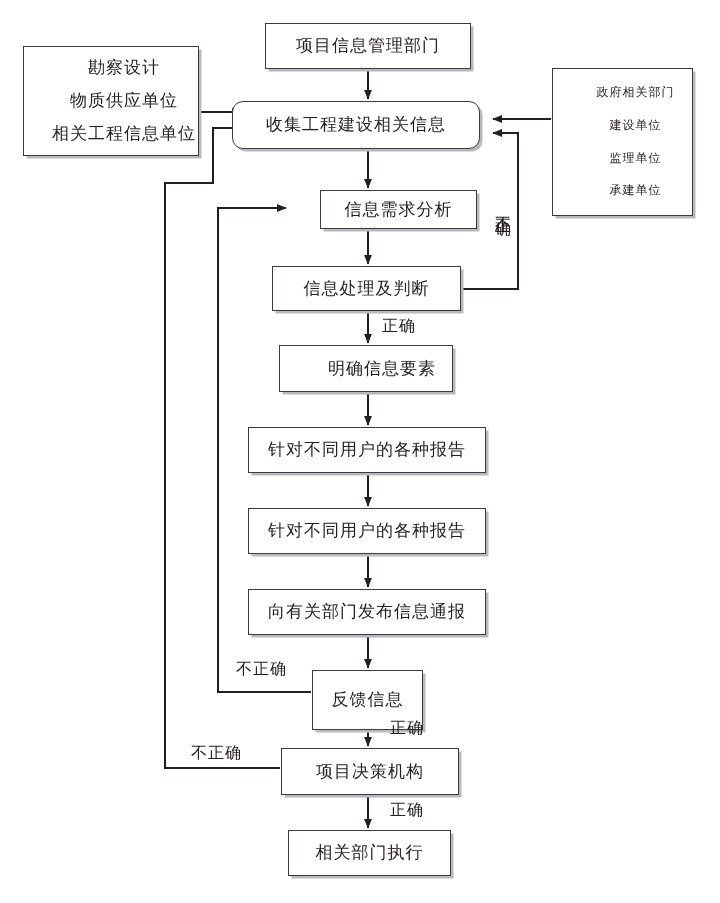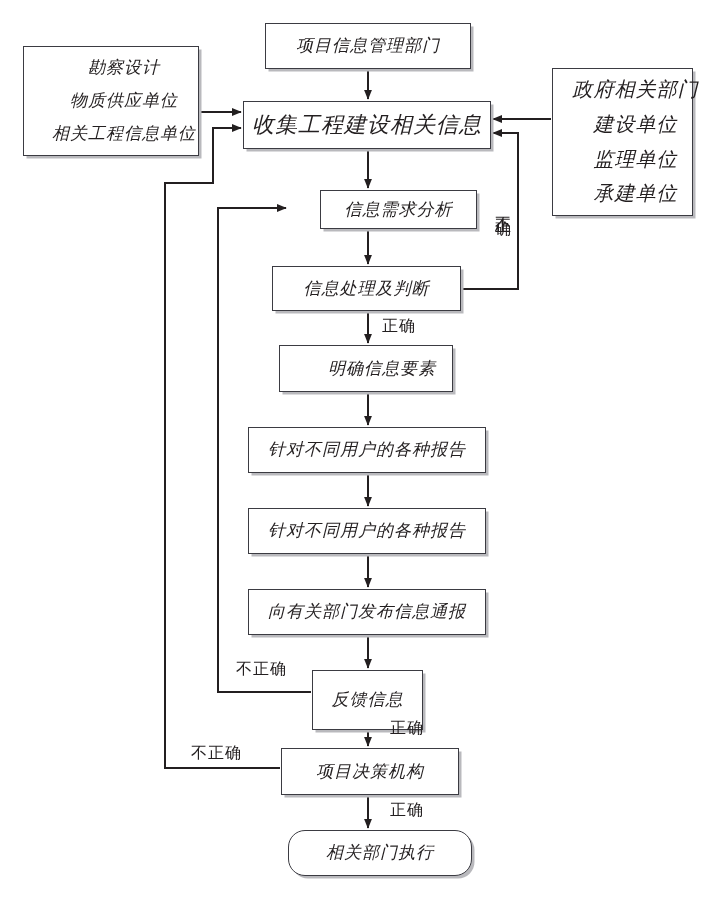--- a/index.html
+++ b/index.html
@@ -28,21 +28,21 @@
     box-shadow:3px 3px 0 -0.5px #b9b9bd;
     display:flex;
     flex-direction:column;
     align-items:center;
     justify-content:center;
     text-align:center;
     color:#231f20;
     letter-spacing:1px;
     line-height:1.28;
   }
-  .node .ln{display:block;white-space:nowrap;font-style:italic;}
+  .node .ln{display:block;white-space:nowrap;}
   .node.multi{justify-content:space-evenly;padding-left:26px;}
   .node.multi .ln{padding:1px 0;}
   .edge-label{
     position:absolute;
     white-space:nowrap;
     color:#231f20;
     letter-spacing:1px;
     background:transparent;
   }
   .edge-label.vert{
@@ -101,28 +101,28 @@
   <div class="node multi" style="left:23px;top:46px;width:176px;height:110px;font-size:17px;">
     <span class="ln">勘察设计</span>
     <span class="ln">物质供应单位</span>
     <span class="ln">相关工程信息单位</span>
   </div>
 
   <div class="node" style="left:265px;top:23px;width:206px;height:46px;font-size:17px;">
     <span class="ln">项目信息管理部门</span>
   </div>
 
-  <div class="node multi" style="left:552px;top:68px;width:141px;height:148px;font-size:20px;">
+  <div class="node multi" style="left:552px;top:68px;width:141px;height:148px;font-size:12px;">
     <span class="ln">政府相关部门</span>
     <span class="ln">建设单位</span>
     <span class="ln">监理单位</span>
     <span class="ln">承建单位</span>
   </div>
 
-  <div class="node" style="left:243px;top:101px;width:248px;height:48px;font-size:22px;">
+  <div class="node" style="left:232px;top:101px;width:248px;height:48px;font-size:17px;border-radius:11px;">
     <span class="ln">收集工程建设相关信息</span>
   </div>
 
   <div class="node" style="left:288px;top:190px;width:157px;height:39px;font-size:17px;margin-left:32px;">
     <span class="ln">信息需求分析</span>
   </div>
 
   <div class="node" style="left:272px;top:266px;width:189px;height:45px;font-size:17px;">
     <span class="ln">信息处理及判断</span>
   </div>
@@ -144,21 +144,21 @@
   </div>
 
   <div class="node" style="left:312px;top:670px;width:111px;height:60px;font-size:17px;">
     <span class="ln">反馈信息</span>
   </div>
 
   <div class="node" style="left:281px;top:748px;width:178px;height:47px;font-size:17px;">
     <span class="ln">项目决策机构</span>
   </div>
 
-  <div class="node" style="left:288px;top:830px;width:184px;height:46px;font-size:17px;border-radius:17px;">
+  <div class="node" style="left:288px;top:830px;width:163px;height:46px;font-size:17px;">
     <span class="ln">相关部门执行</span>
   </div>
 
   <div class="edge-label vert" style="left:495px;top:204px;font-size:16px;">不正确</div>
 
   <div class="edge-label" style="left:382px;top:316px;font-size:16px;">正确</div>
 
   <div class="edge-label" style="left:236px;top:659px;font-size:16px;">不正确</div>
 
   <div class="edge-label" style="left:390px;top:718px;font-size:16px;">正确</div>

